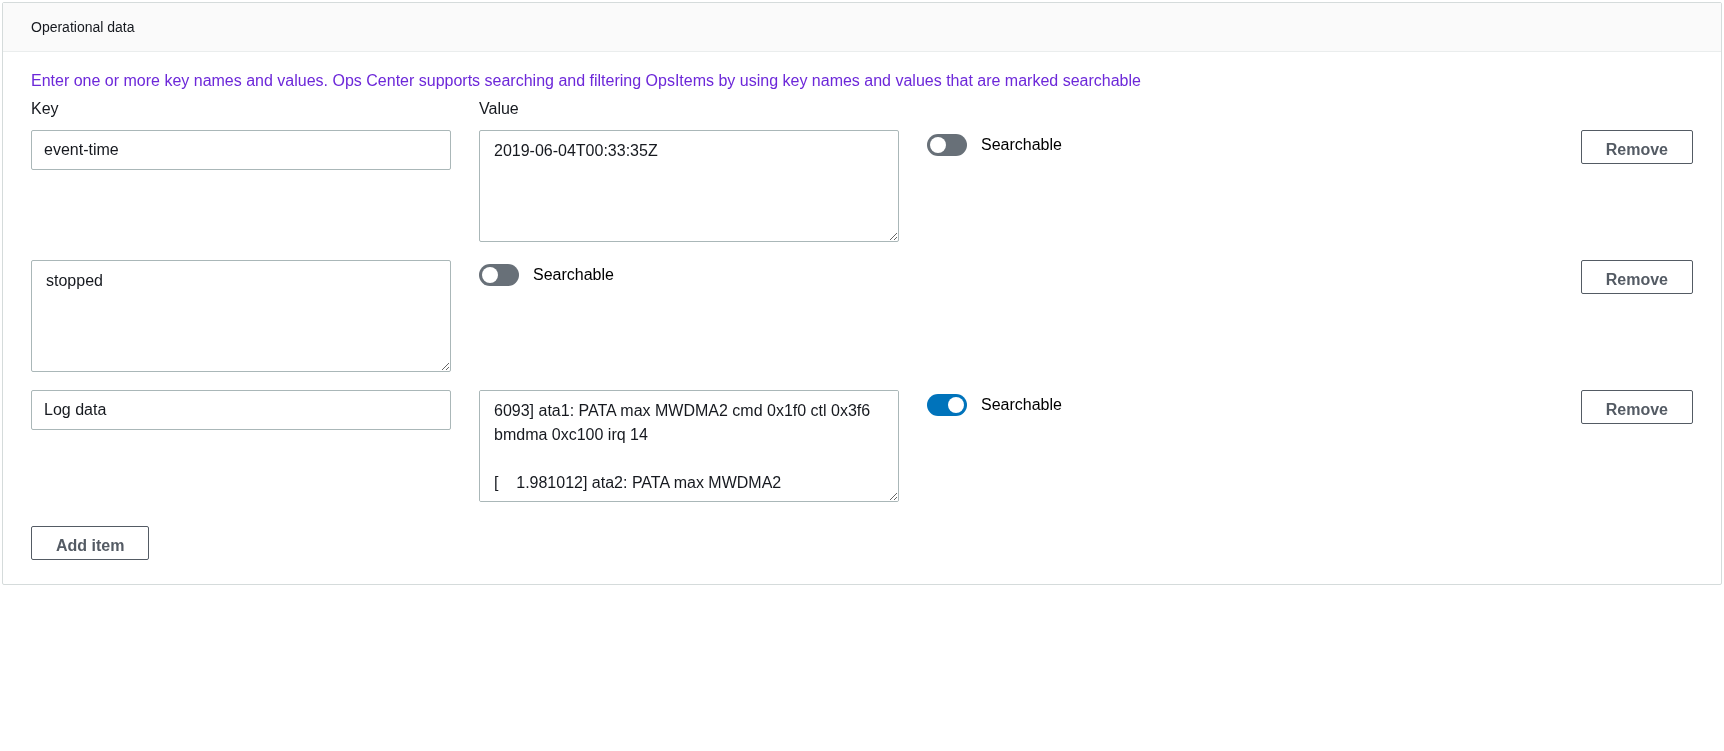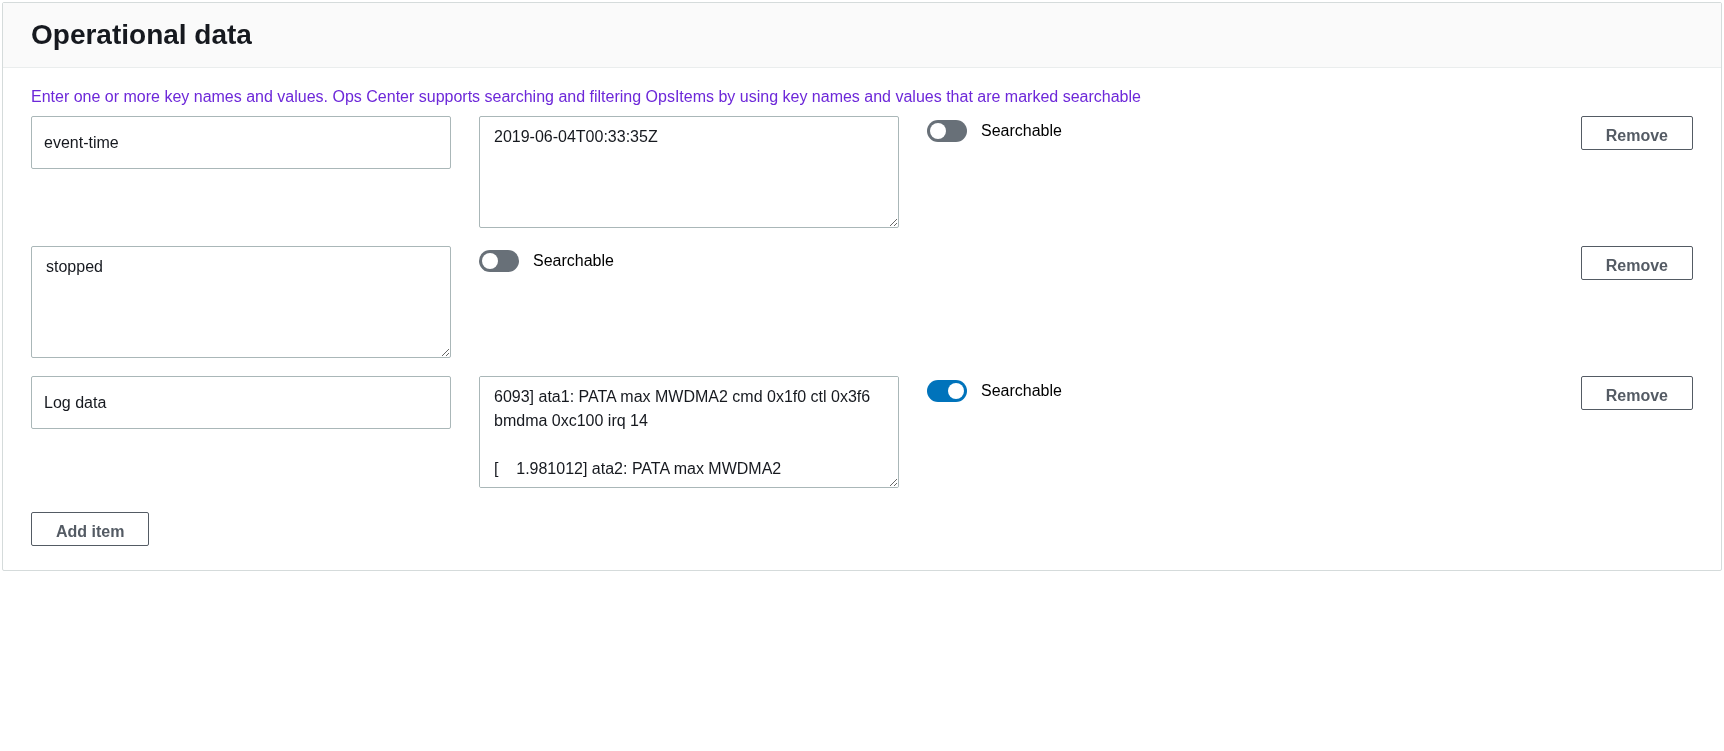--- a/index.html
+++ b/index.html
@@ -17,22 +17,22 @@
       border: 1px solid #d5dbdb;
       border-radius: 2px;
       margin: 2px;
     }
     .panel-header {
       padding: 16px 28px;
       background: #fafafa;
       border-bottom: 1px solid #eaeded;
     }
     .panel-header h2 {
-      font-size: 28px;
-      font-weight: 700;
+      font-size: 14px;
+      font-weight: 400;
       color: #16191f;
     }
     .panel-body {
       padding: 20px 28px 24px 28px;
     }
     .description {
       font-size: 16px;
       color: #6d28d9;
       margin-bottom: 10px;
     }
@@ -49,21 +49,21 @@
       font-size: 16px;
     }
     .row {
       display: flex;
       gap: 28px;
       margin-bottom: 18px;
       align-items: flex-start;
     }
     .key-input {
       width: 420px;
-      height: 53px;
+      height: 40px;
       padding: 6px 12px;
       font-size: 16px;
       border: 1px solid #aab7b8;
       border-radius: 2px;
       font-family: inherit;
       color: #16191f;
     }
     .value-textarea {
       width: 420px;
       height: 112px;
@@ -140,20 +140,24 @@
 </head>
 <body>
 
 <div class="panel">
   <div class="panel-header">
     <h2>Operational data</h2>
   </div>
   <div class="panel-body">
     <p class="description">Enter one or more key names and values. Ops Center supports searching and filtering OpsItems by using key names and values that are marked searchable</p>
 
+    <div class="columns-header">
+      <div class="col-key-header">Key</div>
+      <div class="col-value-header">Value</div>
+    </div>
 
     
     <div class="row">
       <input class="key-input" type="text" value="event-time" style="">
       <textarea class="value-textarea" style="">2019-06-04T00:33:35Z</textarea>
       <div class="toggle-group">
         <div class="toggle off">
           <div class="toggle-knob"></div>
         </div>
         <span class="toggle-label">Searchable</span>

